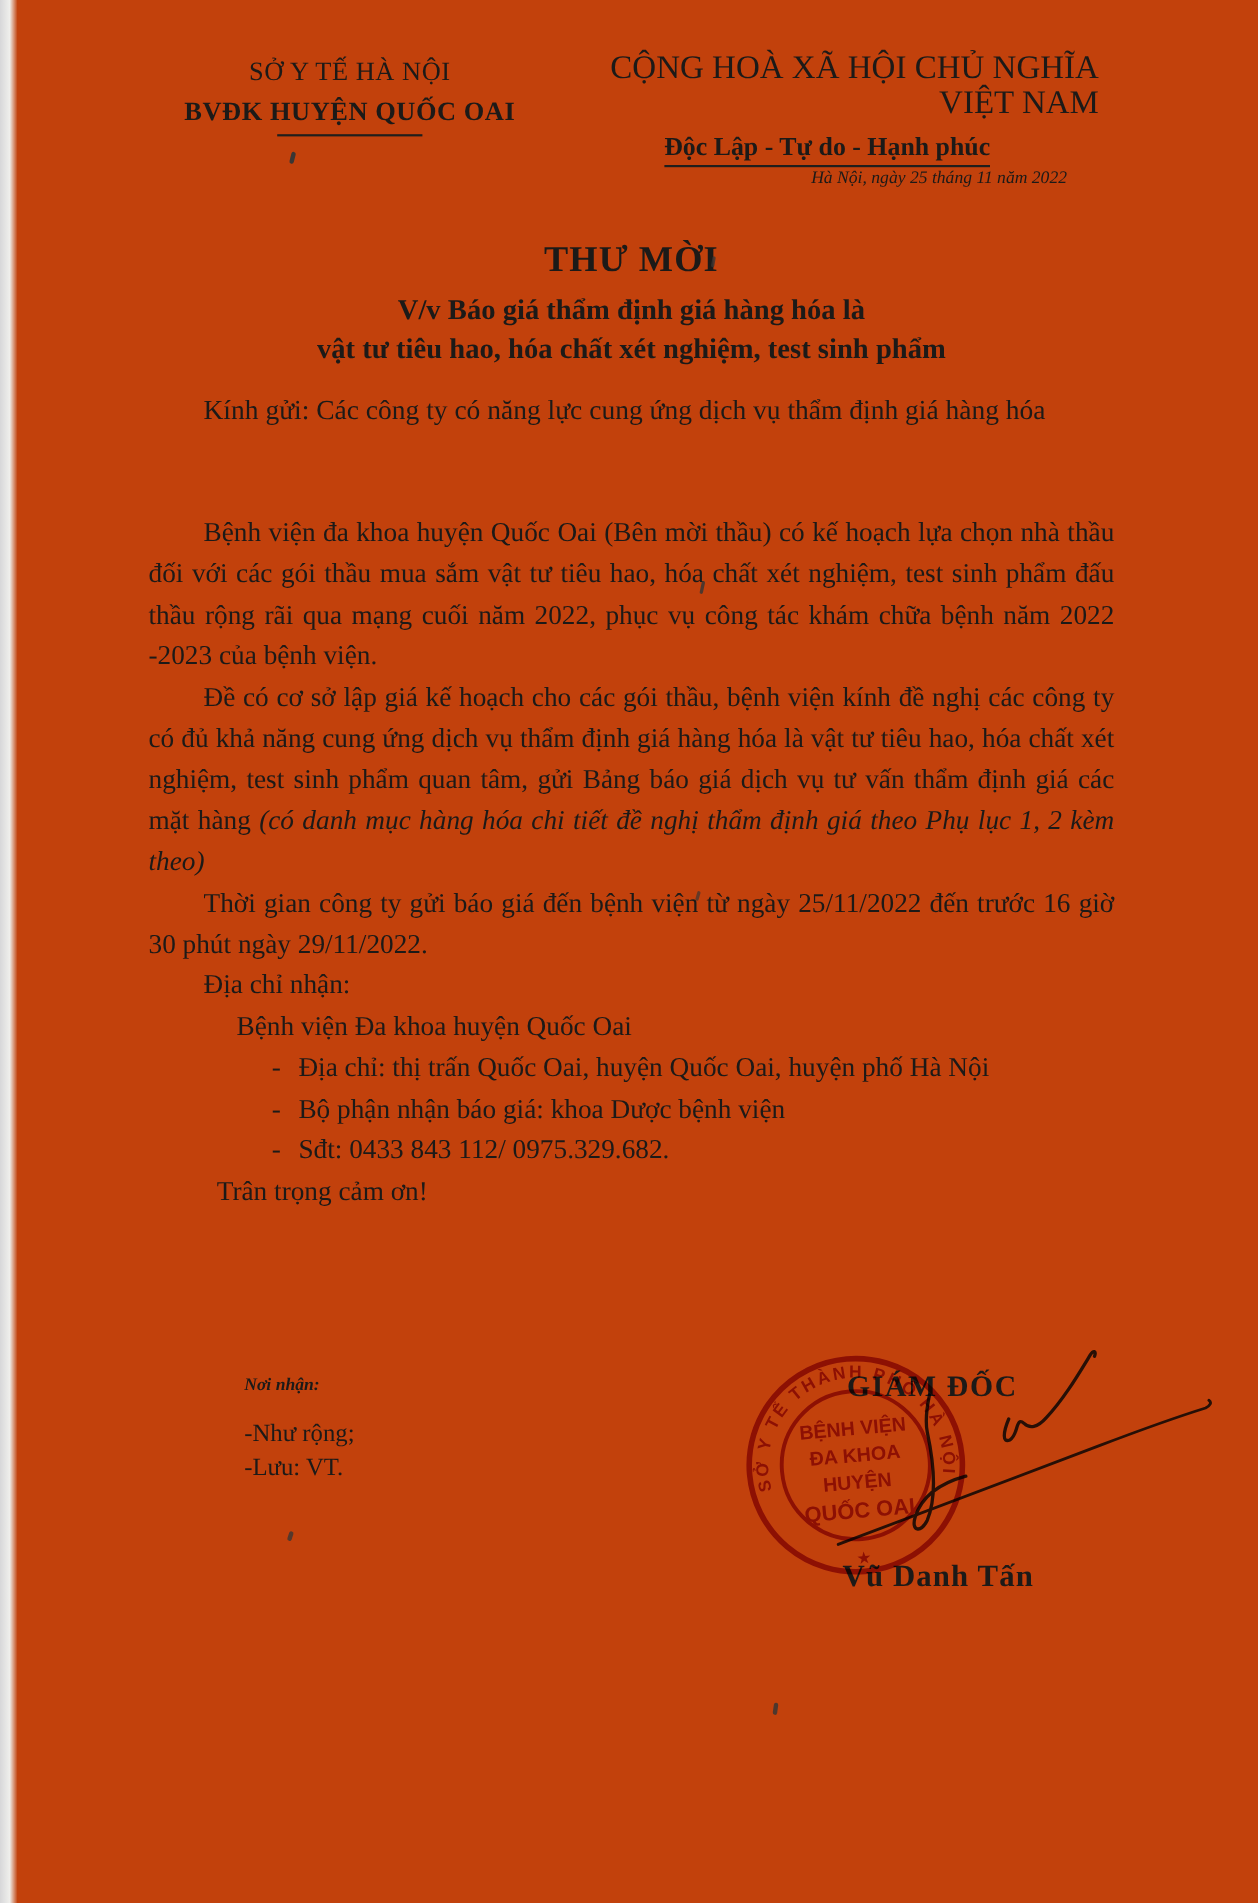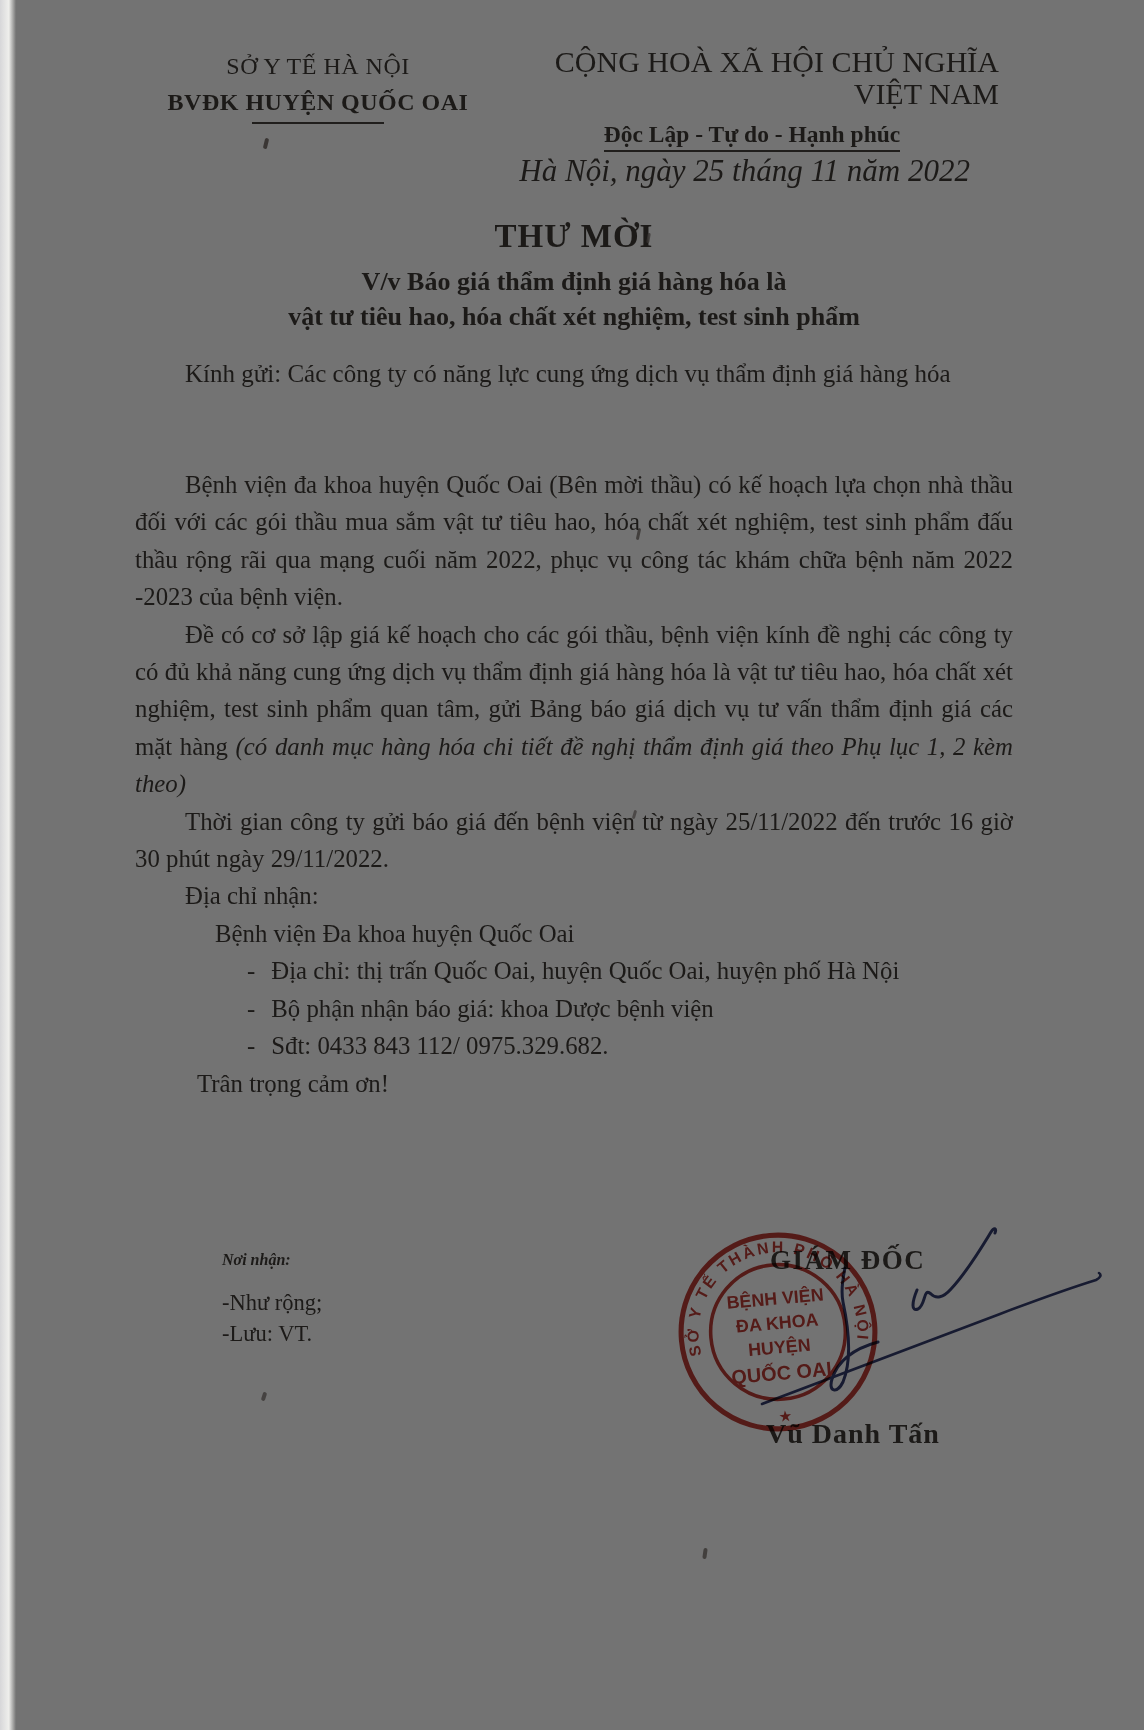--- a/index.html
+++ b/index.html
@@ -1,32 +1,32 @@
 <!DOCTYPE html>
 <html><head>
 <meta charset="utf-8">
 <style>
   html,body{margin:0;padding:0;background:#9a9a9a;}
   .page{
     position:relative;width:1144px;height:1730px;margin:0 auto;
-    background:#737373;overflow:hidden;color:#1c1a18;
+    background:#c2410c;overflow:hidden;color:#1c1a18;
     font-family:"Liberation Serif","DejaVu Serif",serif;
   }
   .scan-edge{position:absolute;left:0;top:0;bottom:0;width:16px;
     background:linear-gradient(to right,#d7d7d9,#efefec 55%,rgba(252,252,249,0));}
   
   .hdr-left{position:absolute;left:146px;top:50px;width:344px;text-align:center;line-height:32px;}
   .hdr-left .l1{font-size:24px;letter-spacing:.5px;}
   .hdr-left .l2{font-size:24px;font-weight:bold;margin-top:4px;letter-spacing:.5px;}
   .hdr-left .rule{width:132px;border-bottom:2.5px solid #201e1c;margin:4px auto 0;}
   .hdr-right{position:absolute;left:505px;top:46px;width:494px;text-align:center;line-height:32px;}
   .hdr-right .l1{font-size:30px;text-align:right;}
   .hdr-right .l2{font-size:23.5px;font-weight:bold;margin-top:8px;}
   .hdr-right .l2 span{border-bottom:2.5px solid #201e1c;padding-bottom:3px;}
-  .dateline{position:absolute;top:153px;right:174px;font-style:italic;font-size:31px;}
+  .dateline{position:absolute;top:153px;right:174px;font-style:italic;font-size:16px;}
   
   .doc-title{position:absolute;left:135px;top:218px;width:878px;text-align:center;
     font-size:33px;font-weight:bold;letter-spacing:1px;}
   .doc-sub{position:absolute;left:135px;top:264px;width:878px;text-align:center;
     font-size:26px;font-weight:bold;line-height:35px;}
   
   .salutation{position:absolute;left:135px;top:360px;width:878px;font-size:25px;padding-left:50px;box-sizing:border-box;}
   .flow{position:absolute;left:135px;top:466px;width:878px;font-size:24.8px;line-height:37.4px;text-align:justify;}
   .flow p{margin:0;text-indent:50px;}
   .it{font-style:italic;}

